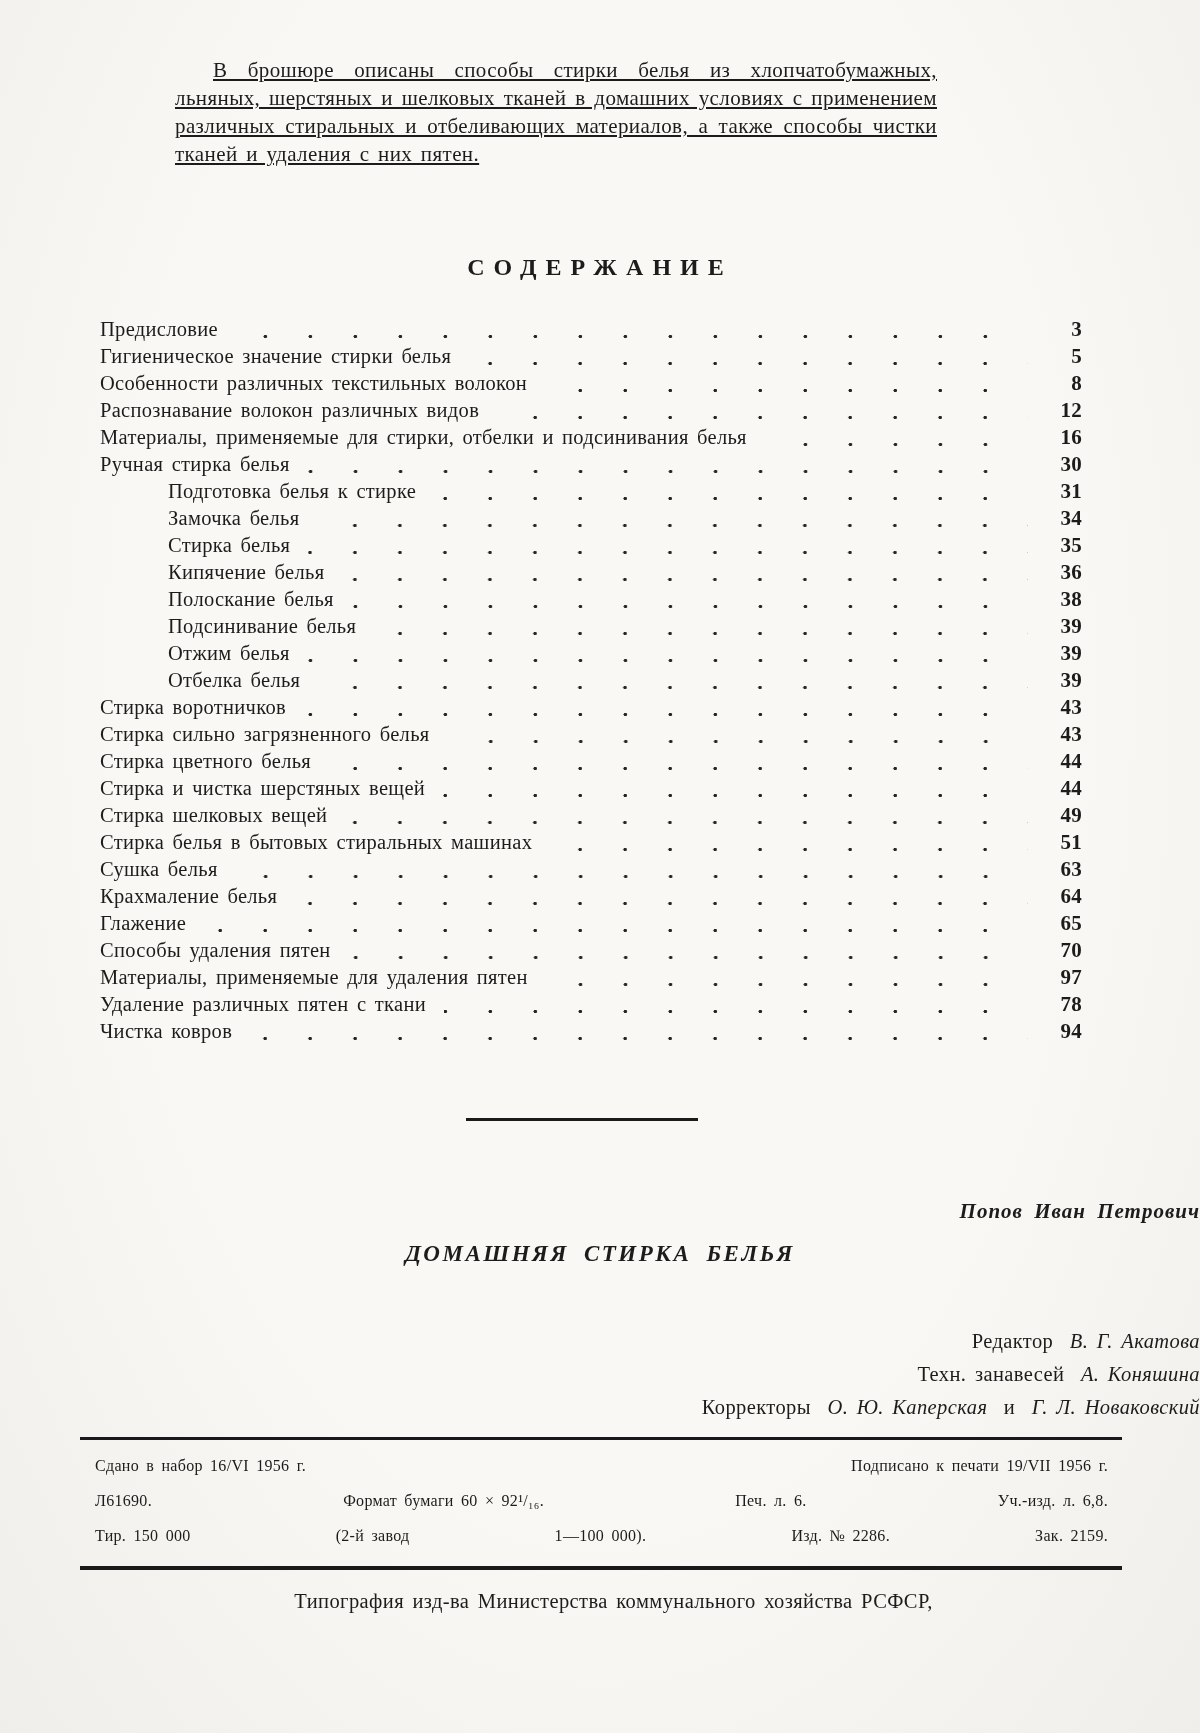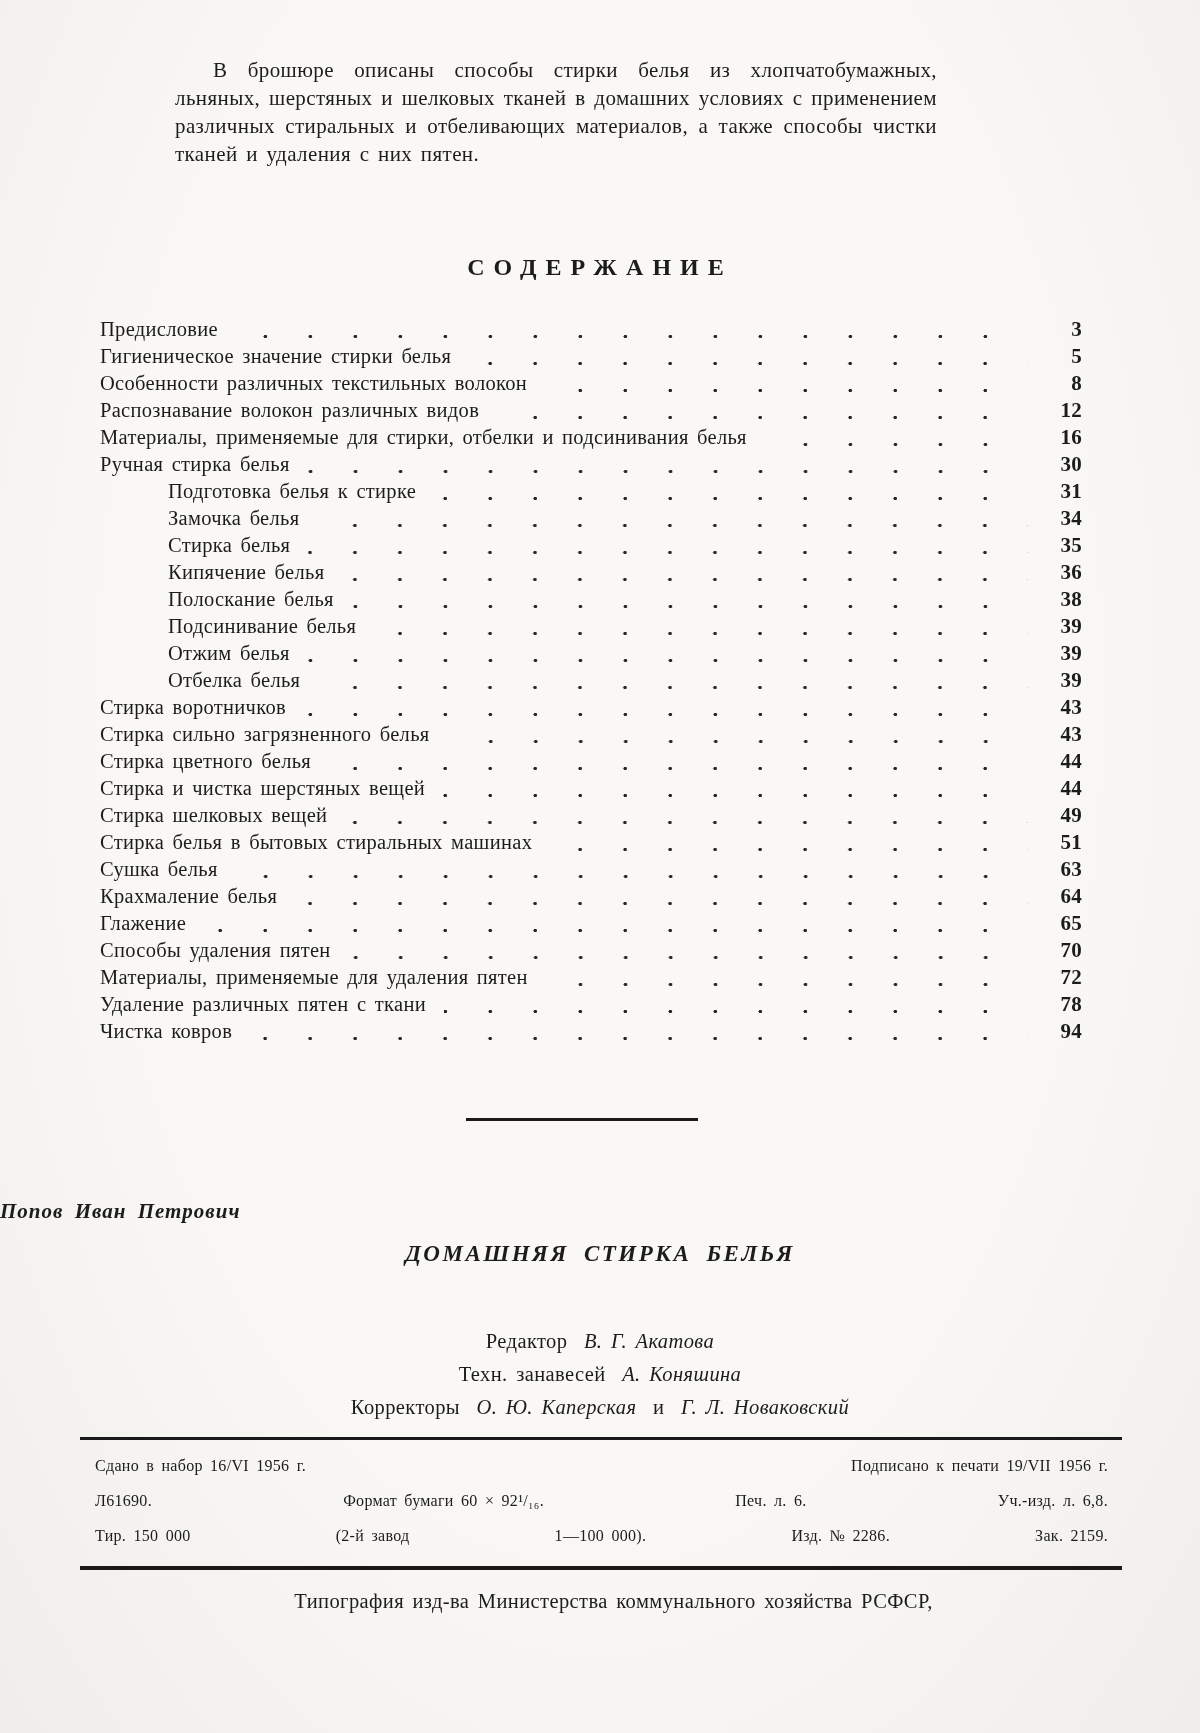--- a/index.html
+++ b/index.html
@@ -17,21 +17,21 @@
   
   .annotation {
     width: 762px;
     margin-left: 175px;
     font-size: 21px;
     line-height: 28px;
     text-align: justify;
     letter-spacing: 0.4px;
     word-spacing: 3px;
   }
-  .annotation p { margin: 0; text-indent: 38px; }
+  .annotation p { margin: 0; text-indent: 38px; text-decoration: underline; }
 
   
   .toc-heading {
     margin: 86px 0 36px 0;
     text-align: center;
     font-size: 24px;
     font-weight: bold;
     letter-spacing: 9px;
   }
   .toc {
@@ -67,37 +67,37 @@
   
   .divider {
     width: 232px;
     height: 3px;
     background: #1b1b1b;
     margin: 72px auto 0 auto;
     transform: translateX(-18px);
   }
   .author {
     margin-top: 78px;
-    text-align: left;
+    text-align: right;
     font-size: 21px;
     font-weight: bold;
     font-style: italic;
     letter-spacing: 1px;
     word-spacing: 5px;
   }
   .book-title {
     margin-top: 17px;
     text-align: center;
     font-size: 23px;
     font-weight: bold;
     font-style: italic;
     letter-spacing: 2.5px;
     word-spacing: 7px;
   }
-  .credits { margin-top: 58px; text-align: center; font-size: 20.5px; }
+  .credits { margin-top: 58px; text-align: right; font-size: 20.5px; }
   .cred-line { line-height: 33px; letter-spacing: 0.4px; word-spacing: 3px; }
   .cred-line .name { font-style: italic; }
   .cred-line span + span { margin-left: 8px; }
 
   
   .rule {
     border: none;
     border-top: 3px solid #191919;
     margin: 13px 78px 0 80px;
   }
@@ -251,21 +251,21 @@
       <span class="toc-page">65</span>
     </div>
       <div class="toc-row">
       <span class="toc-label">Способы удаления пятен</span>
       <span class="dots"></span>
       <span class="toc-page">70</span>
     </div>
       <div class="toc-row">
       <span class="toc-label">Материалы, применяемые для удаления пятен</span>
       <span class="dots"></span>
-      <span class="toc-page">72</span>
+      <span class="toc-page">97</span>
     </div>
       <div class="toc-row">
       <span class="toc-label">Удаление различных пятен с ткани</span>
       <span class="dots"></span>
       <span class="toc-page">78</span>
     </div>
       <div class="toc-row">
       <span class="toc-label">Чистка ковров</span>
       <span class="dots"></span>
       <span class="toc-page">94</span>

